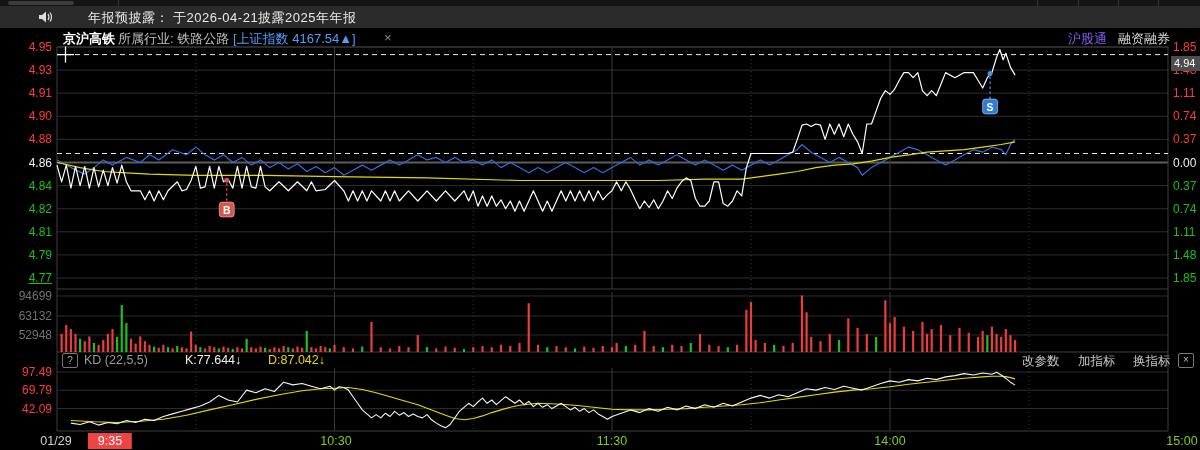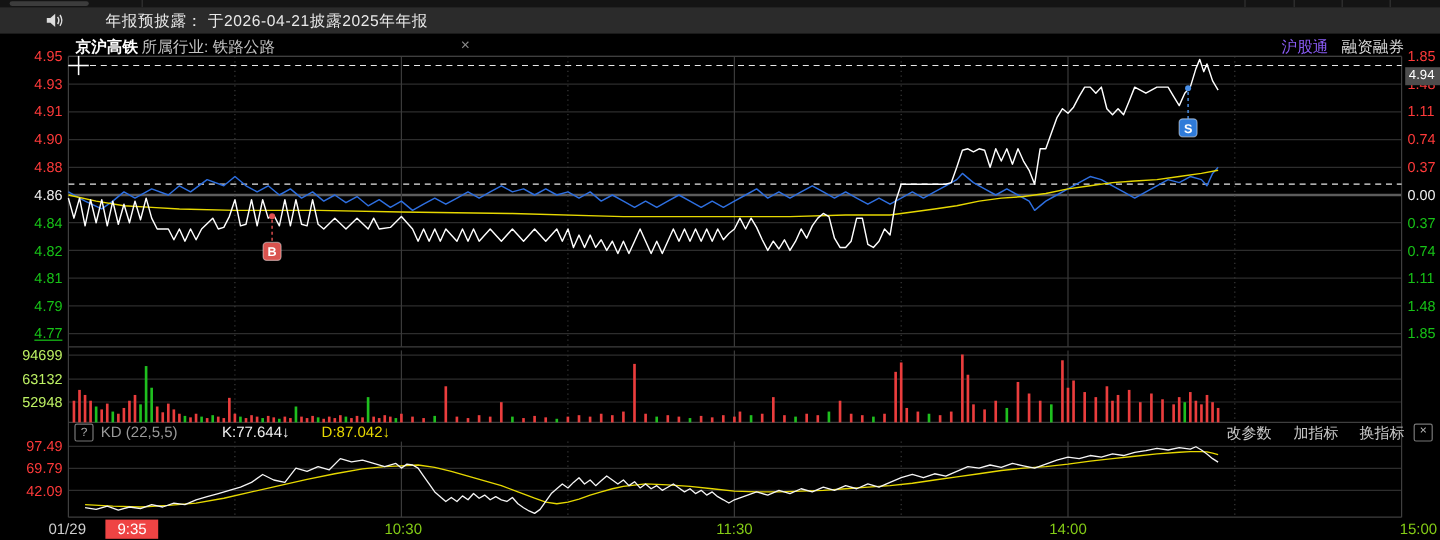--- a/index.html
+++ b/index.html
@@ -17,21 +17,21 @@
   .industry{left:118px;color:#c3c3c3;}
   .idx{left:233px;color:#4d9fff;}
   .idx-close{left:384px;color:#8a8a8a;font-size:12px;}
   .link1{left:1068px;color:#8b5cf6;}
   .link2{left:1118px;color:#d8d8d8;}
   .chart-wrap{position:absolute;left:0;top:0;width:1200px;height:450px;}
   #chart-svg{position:absolute;left:0;top:0;}
   .axis-label{position:absolute;font-size:12px;line-height:14px;white-space:nowrap;}
   .al-left{left:2px;width:50px;text-align:right;}
   .al-right{left:1173px;text-align:left;}
-  .up{color:#ff3a3a;}.down{color:#17c317;}.flat{color:#f0f0f0;}.gray{color:#bef264;}
+  .up{color:#ff3a3a;}.down{color:#17c317;}.flat{color:#f0f0f0;}.gray{color:#737373;}
   .price-tag{position:absolute;left:1171px;top:56px;width:33px;height:15px;background:#4d4d4d;
              color:#fff;font-size:11px;line-height:15px;padding-left:3px;overflow:hidden;}
   .kd-hdr{position:absolute;left:0;top:353px;width:1200px;height:15px;font-size:12.5px;}
   .kd-hdr span{position:absolute;top:0;white-space:nowrap;}
   .help{left:62px;top:0px;width:14px;height:13px;border:1px solid #777;border-radius:2px;
         color:#aaa;font-size:10px;text-align:center;line-height:13px;}
   .kdlbl{left:84px;color:#9a9a9a;}
   .kval{left:185px;color:#f2f2f2;}
   .dval{left:268px;color:#e6d800;}
   .tb1{left:1022px;color:#c9c9c9;}
@@ -64,20 +64,21 @@
         <path d="M10 4 Q12 7 10 10" stroke="#dcdcdc" stroke-width="1.2" fill="none"></path>
         <path d="M12 2.5 Q15 7 12 11.5" stroke="#dcdcdc" stroke-width="1.2" fill="none"></path>
       </svg>
     </span>
     <span class="notice-text">年报预披露：  于2026-04-21披露2025年年报</span>
   </div>
 
   <div class="hdr">
     <span class="stock">京沪高铁</span>
     <span class="industry">所属行业: 铁路公路</span>
+    <span class="idx">[上证指数 4167.54▲]</span>
     <span class="idx-close">×</span>
     <span class="link1">沪股通</span>
     <span class="link2">融资融券</span>
   </div>
 
   <div class="chart-wrap">
     <svg id="chart-svg" width="1200" height="450">
         <line x1="57" y1="47" x2="1168" y2="47" stroke="#2d2d2d" stroke-width="1"></line>
         <line x1="57" y1="70.1" x2="1168" y2="70.1" stroke="#2d2d2d" stroke-width="1"></line>
         <line x1="57" y1="93.2" x2="1168" y2="93.2" stroke="#2d2d2d" stroke-width="1"></line>

